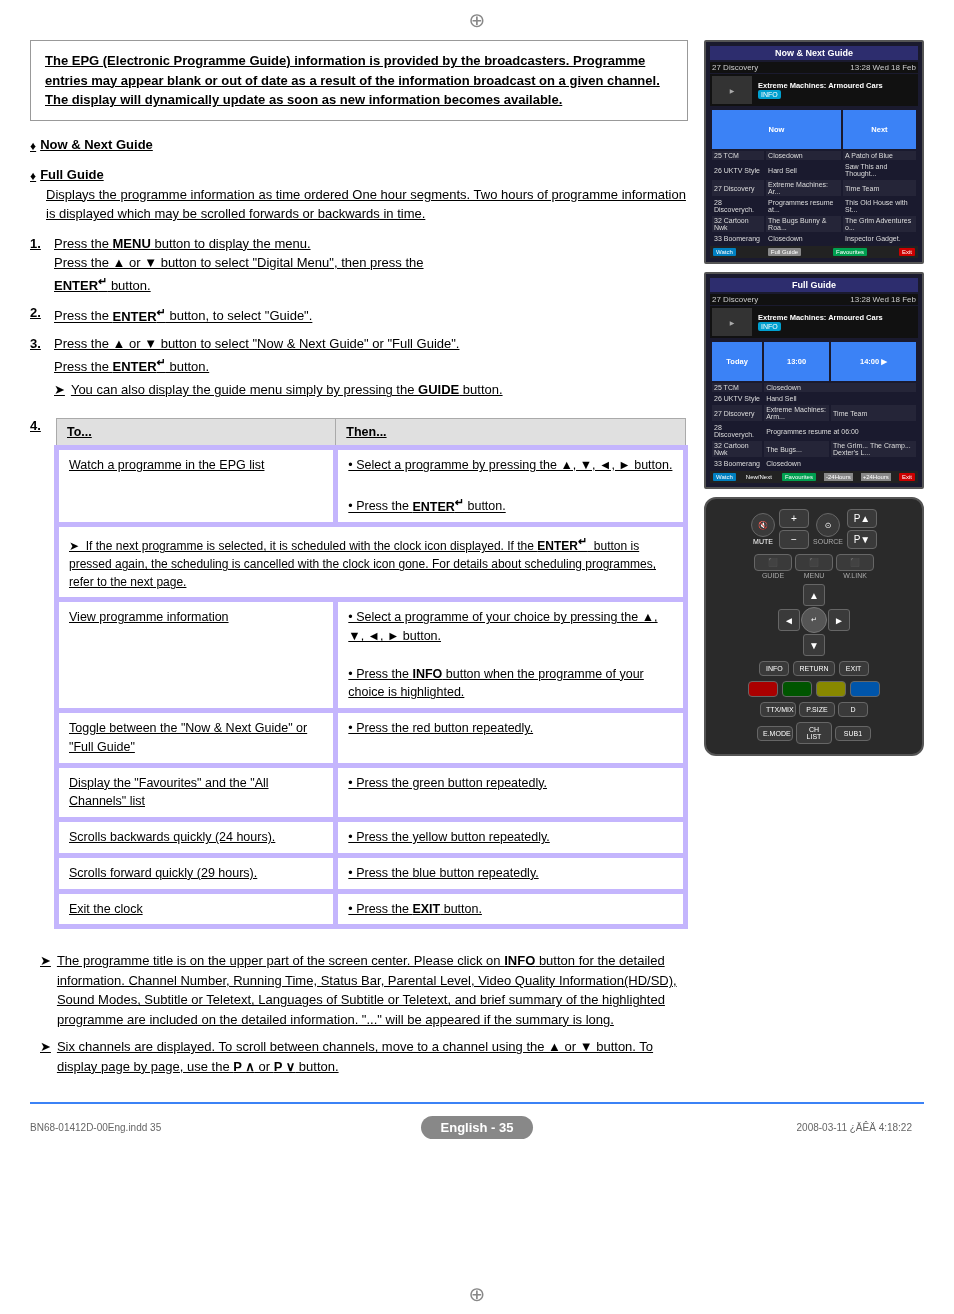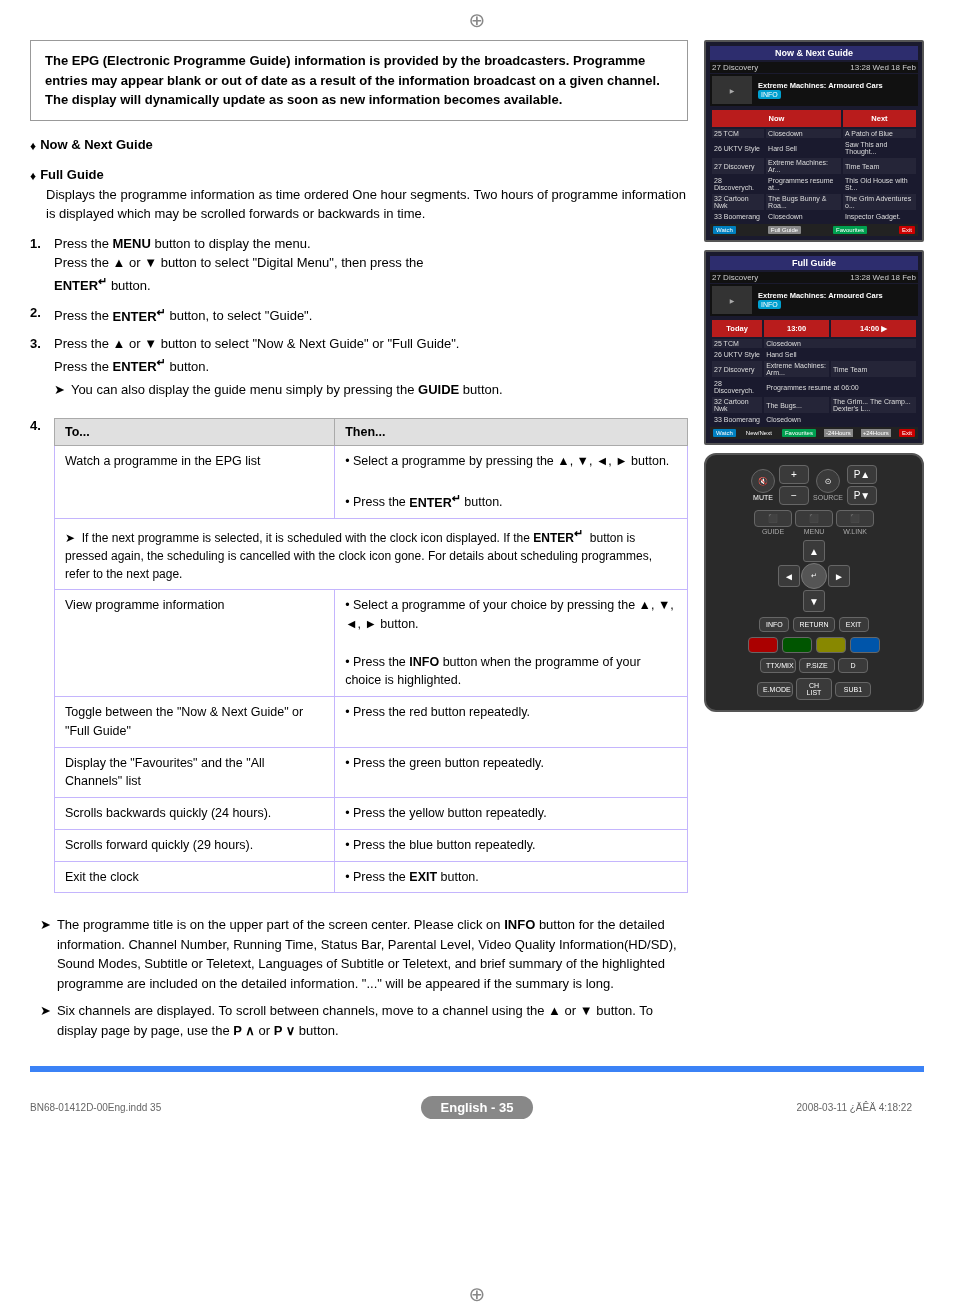--- a/index.html
+++ b/index.html
@@ -44,20 +44,21 @@
 
     
     .main-content {
       display: flex;
       gap: 16px;
     }
 
     .left-column {
       flex: 1;
       min-width: 0;
+      text-decoration: underline;
     }
 
     .right-column {
       width: 220px;
       flex-shrink: 0;
     }
 
     
     .intro-box {
       border: 1px solid #999;
@@ -146,21 +147,21 @@
 
     .epg-table th {
       background: #e0e0e0;
       border: 1px solid #aaa;
       padding: 6px 10px;
       text-align: left;
       font-weight: bold;
     }
 
     .epg-table td {
-      border: 1px solid #c4b5fd;
+      border: 5px solid #c4b5fd;
       padding: 6px 10px;
       vertical-align: top;
       line-height: 1.5;
     }
 
     .enter-symbol {
       font-size: 11px;
       vertical-align: super;
       font-weight: bold;
     }
@@ -208,23 +209,23 @@
       padding: 1px 3px;
       border-radius: 2px;
     }
 
     .epg-table-inner {
       width: 100%;
       font-size: 7.5px;
     }
 
     .epg-table-inner th {
-      background: #b91c1c;
-      color: #fff;
-      padding: 4px 2px;
+      background: #3b82f6;
+      color: #fff;
+      padding: 15px 2px;
       font-weight: bold;
       border: none;
       text-align: center;
       margin-top: 48px;
     }
 
     .epg-table-inner td {
       padding: 1px 2px;
       border: none;
       font-size: 7px;
@@ -385,22 +386,22 @@
       font-size: 7px;
       text-align: center;
     }
 
     
     .page-footer {
       display: flex;
       justify-content: center;
       align-items: center;
       margin-top: 20px;
-      padding-top: 24px;
-      border-top: 6px solid #3b82f6;
+      padding-top: 12px;
+      border-top: 2px solid #3b82f6;
       position: relative;
     }
 
     .footer-badge {
       background: #888;
       color: #fff;
       border-radius: 14px;
       padding: 4px 20px;
       font-size: 13px;
       font-weight: bold;

